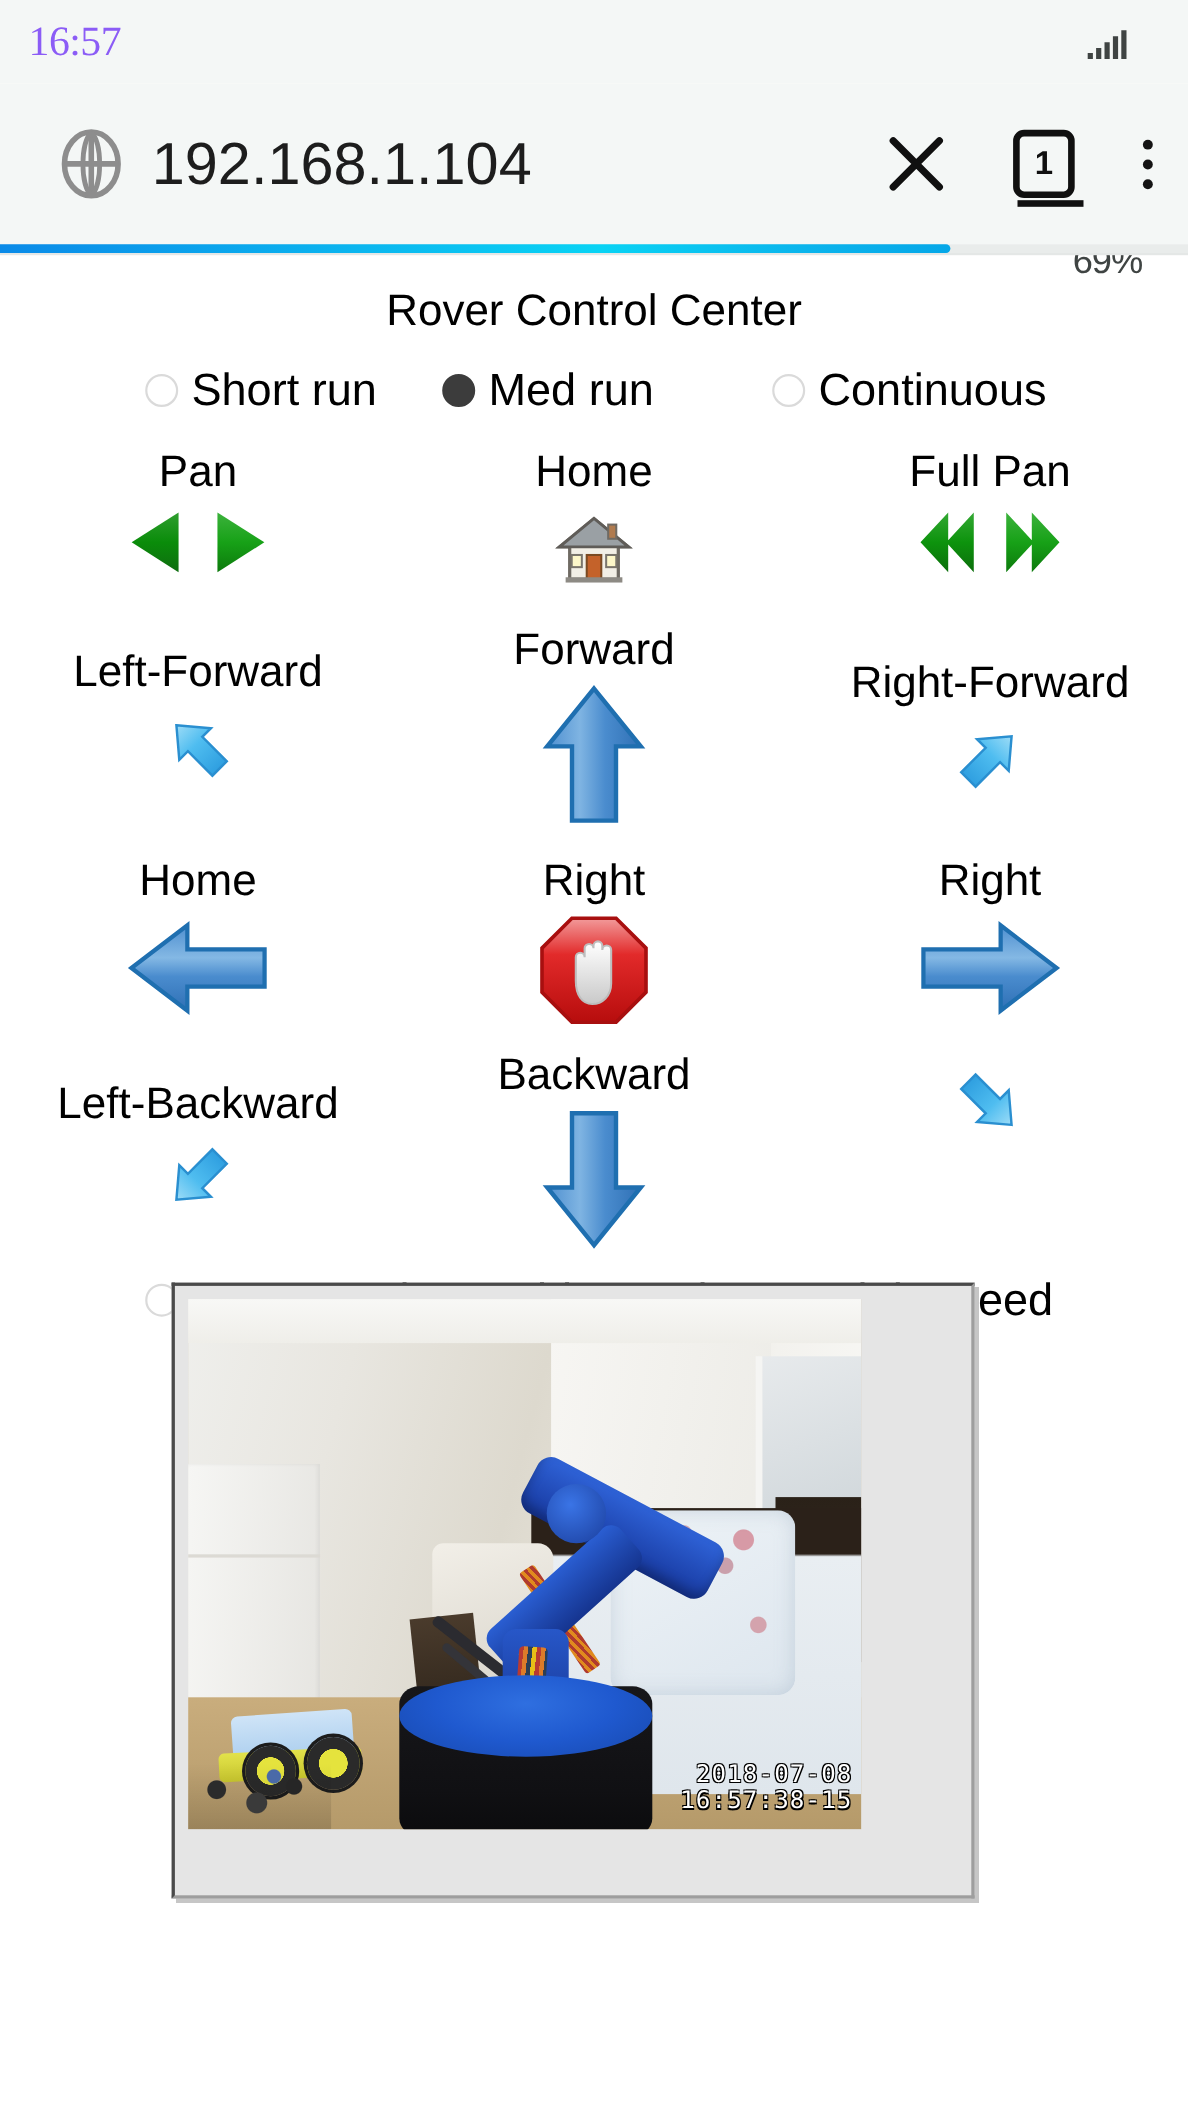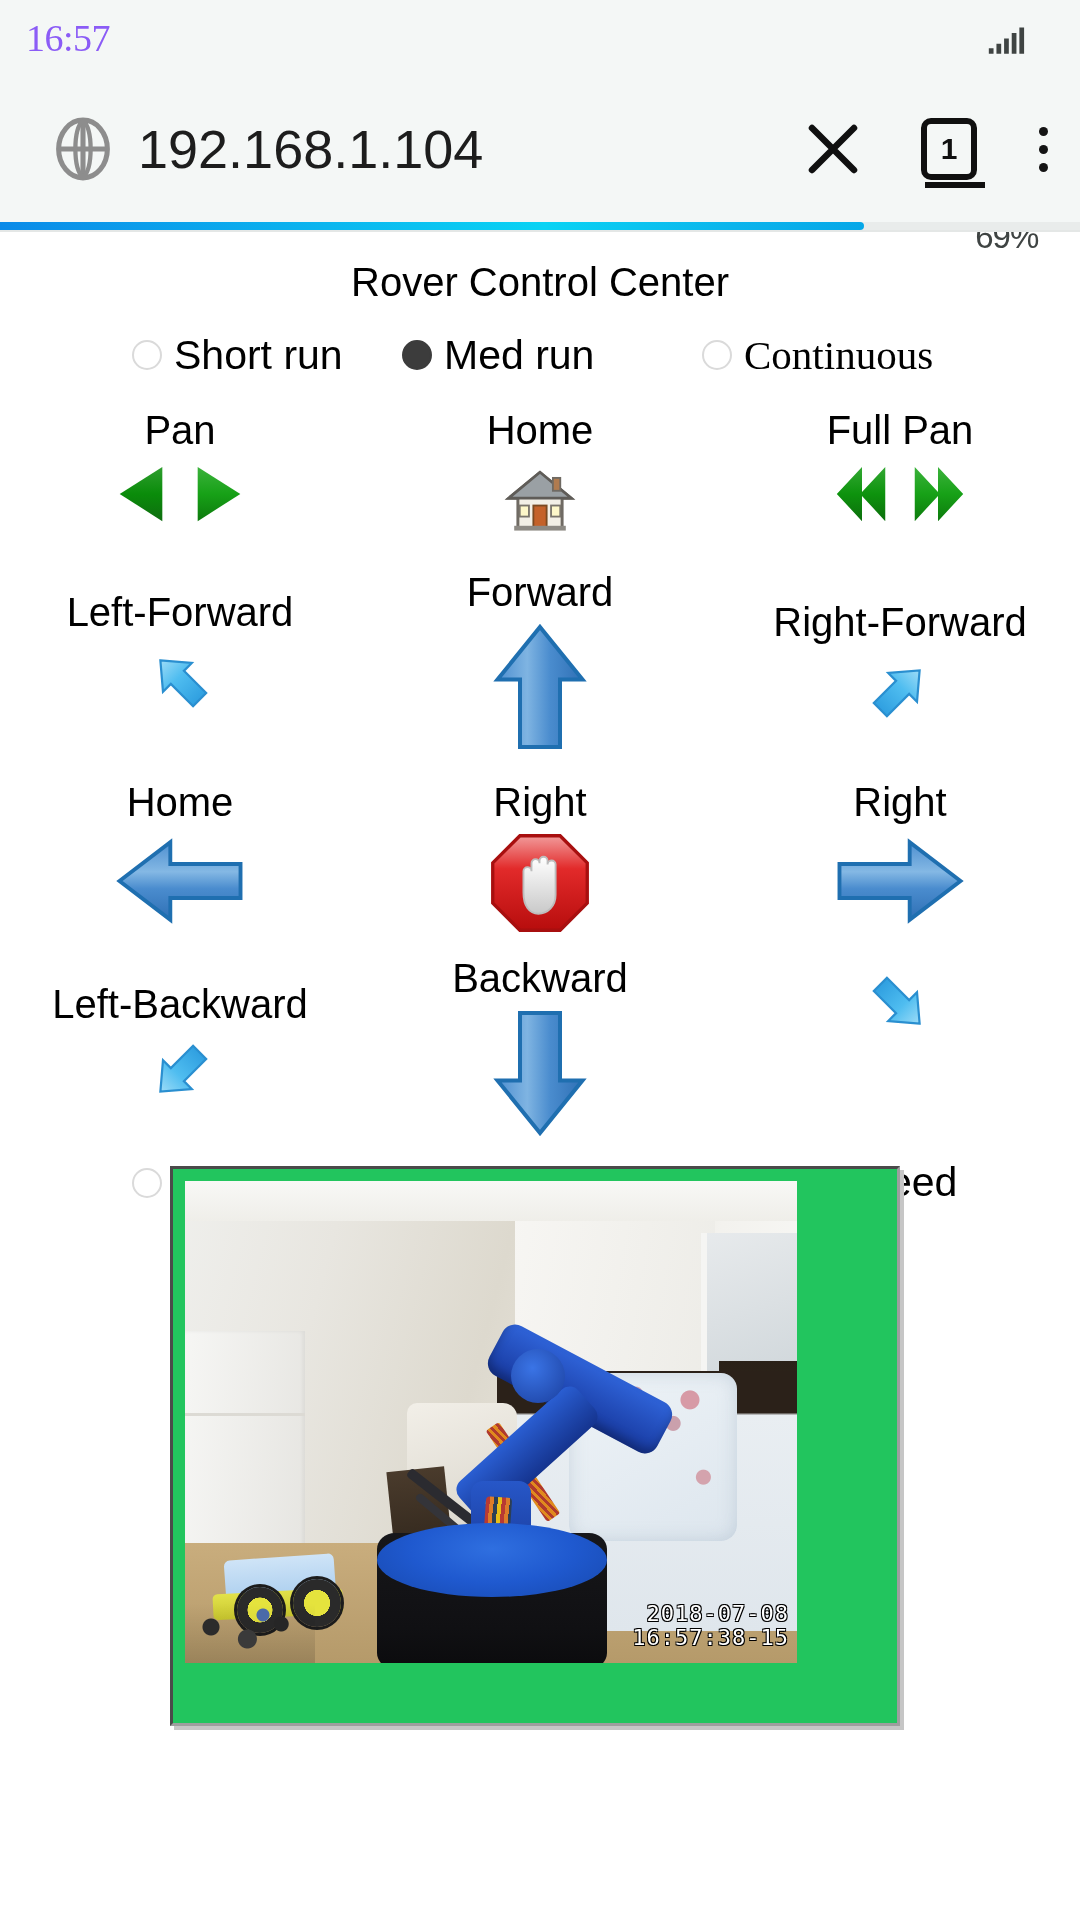--- a/index.html
+++ b/index.html
@@ -96,23 +96,23 @@
     display:grid;
     grid-template-columns:1fr 1fr 1fr;
     width:1080px;
   }
   .cell{ display:flex; flex-direction:column; align-items:center; }
   .cell .cap{ font-size:40px; color:#000; text-align:center; line-height:1.05; }
   .cell .art{ display:flex; align-items:flex-start; justify-content:center; }
 
   
   .cam-outer{
-    position:absolute; left:170px; top:1166px;
+    position:absolute; left:156px; top:1166px;
     width:730px; height:560px;
-    background:#22c55e;
+    background:#e5e5e5;
     border-top:3px solid #4a4a4a;
     border-left:3px solid #4a4a4a;
     border-right:3px solid #9e9e9e;
     border-bottom:3px solid #9e9e9e;
     box-shadow:4px 4px 0 0 #c6c6c6;
     padding:12px;
   }
   .cam-img{
     position:relative;
     width:612px; height:482px;
@@ -344,21 +344,21 @@
 
   <div class="radio-row">
     <div class="radio-item" style="width:300px;justify-content:flex-start;padding-left:52px;">
       <span class="rb" id="rm0"></span>
       <span class="lbl">Short run</span>
     </div>
     <div class="radio-item" style="width:300px;justify-content:flex-start;padding-left:22px;">
       <span class="rb on" id="rm1"></span>
       <span class="lbl">Med run</span>
     </div>
-    <div class="radio-item" style="width:320px;justify-content:flex-start;padding-left:22px;font-family:Liberation Serif, serif;">
+    <div class="radio-item" style="width:320px;justify-content:flex-start;padding-left:22px;">
       <span class="rb" id="rm2"></span>
       <span class="lbl">Continuous</span>
     </div>
   </div>
 
   <div class="grid3" style="margin-top:30px;">
 
     <div class="cell">
       <div class="cap">Pan</div>
       <div class="art" style="gap:18px;margin-top:12px;">

